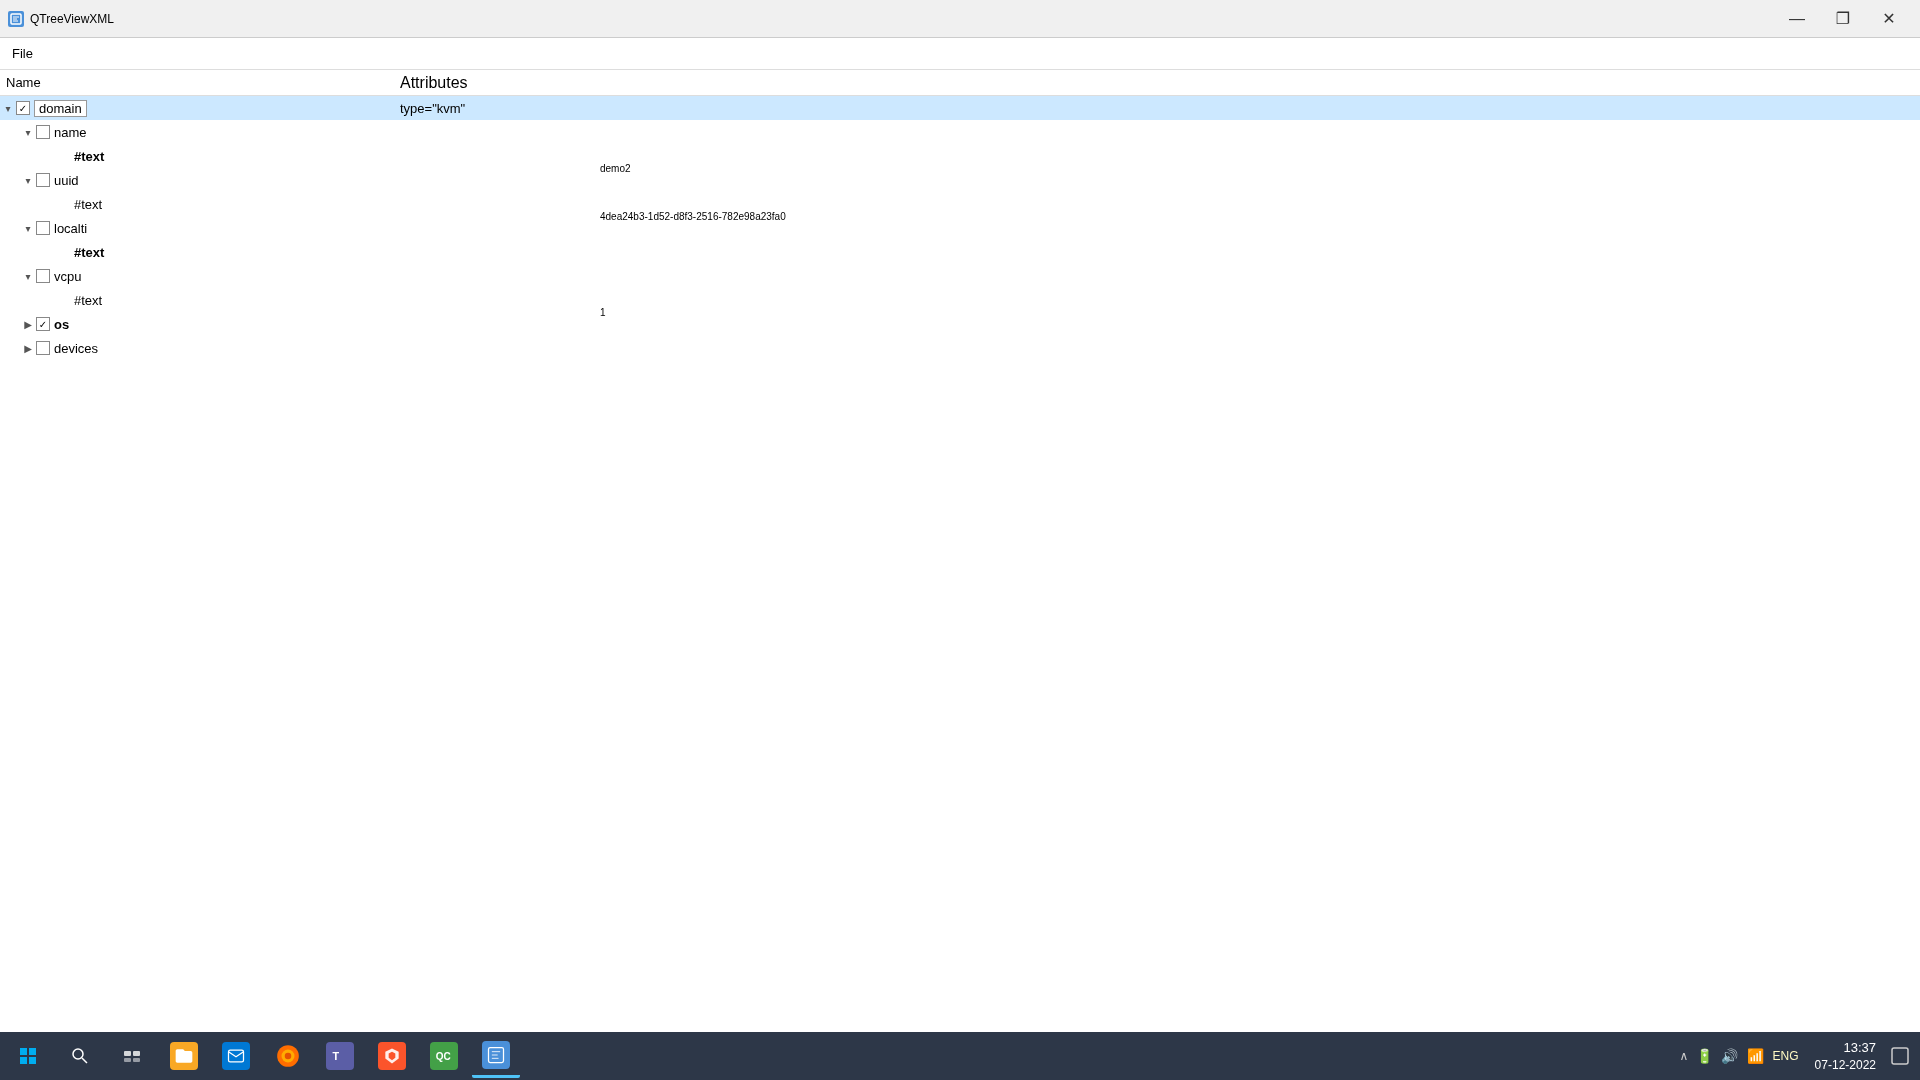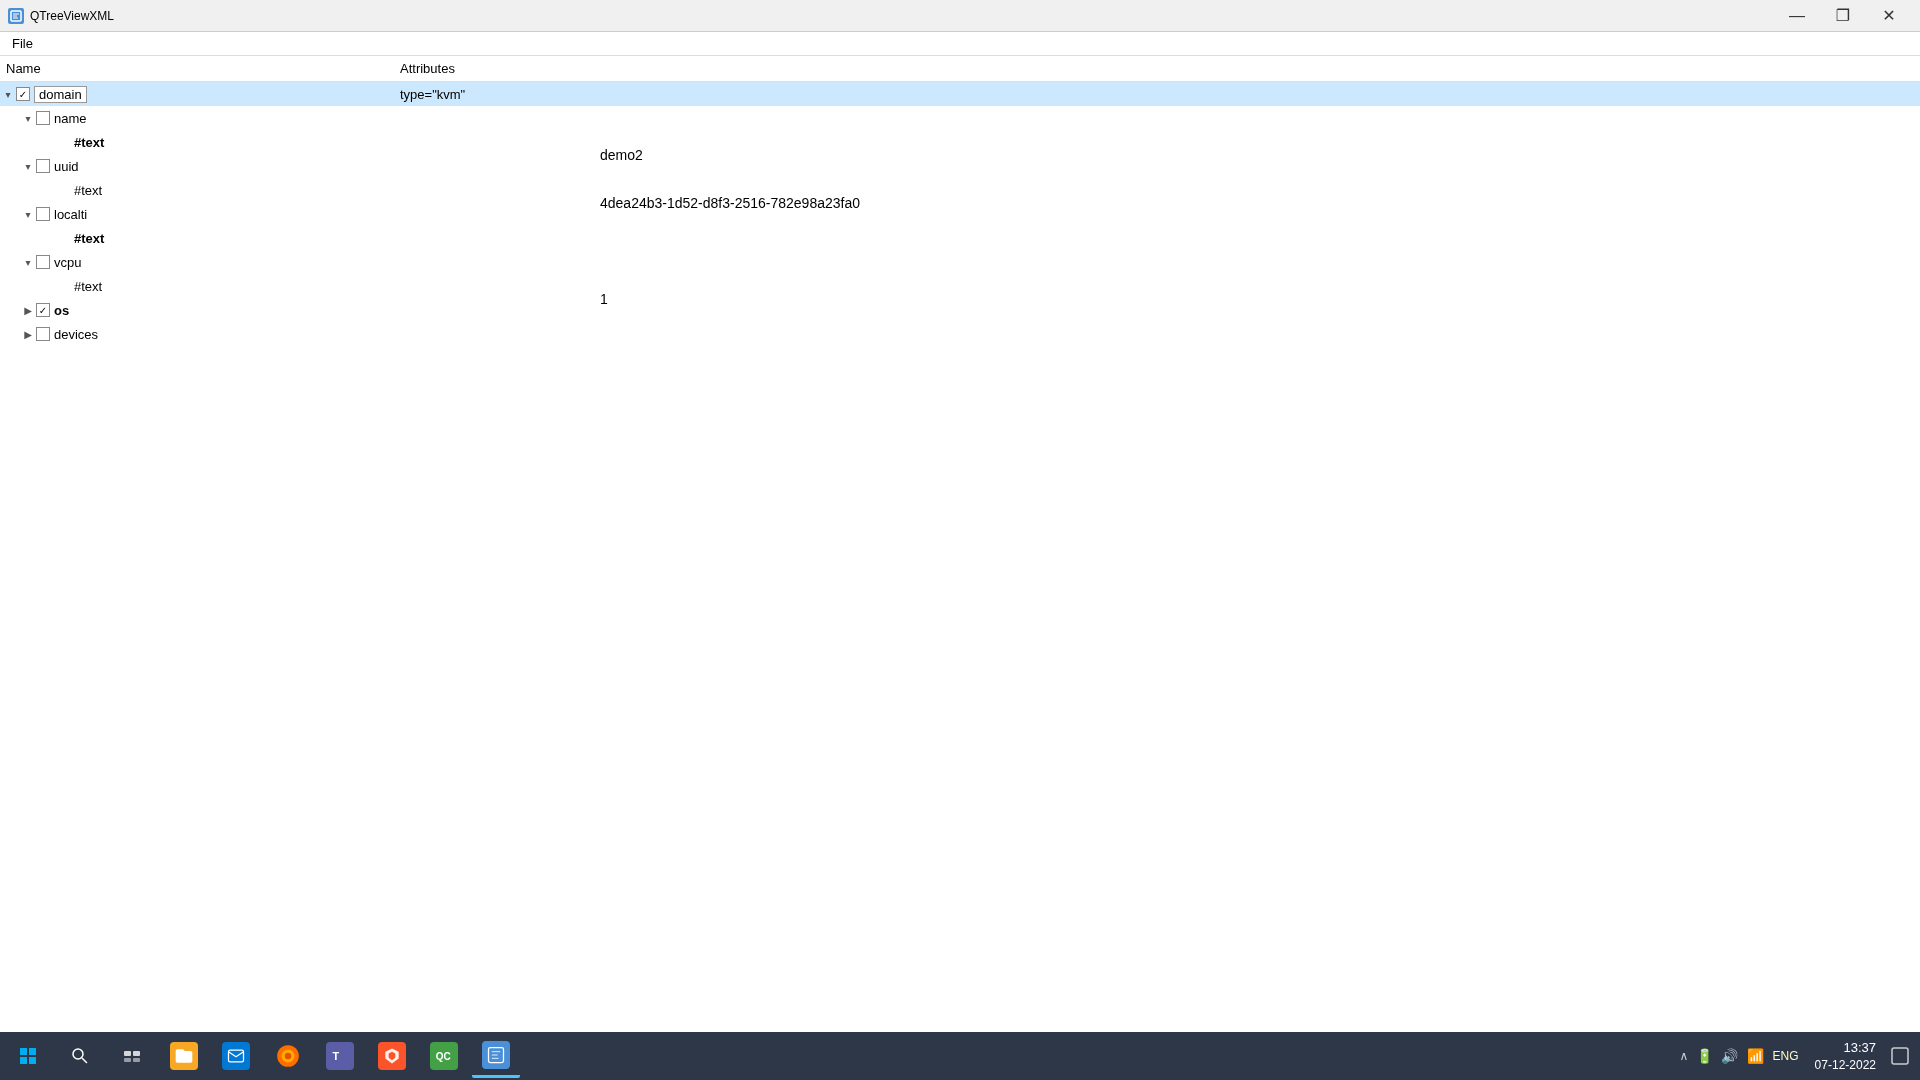--- a/index.html
+++ b/index.html
@@ -1,61 +1,61 @@
 <!DOCTYPE html>
 <html><head>
   <meta charset="utf-8">
   <style>
     * { margin: 0; padding: 0; box-sizing: border-box; }
     body { font-family: 'Segoe UI', Arial, sans-serif; font-size: 13px; background: #fff; display: flex; flex-direction: column; height: 1080px; width: 1920px; overflow: hidden; }
 
     
     .title-bar {
       display: flex; align-items: center; justify-content: space-between;
-      background: #f0f0f0; height: 32px; padding: 0 8px;
+      background: #f0f0f0; height: 38px; padding: 0 8px;
       border-bottom: 1px solid #ccc; flex-shrink: 0;
     }
     .title-bar-left { display: flex; align-items: center; gap: 6px; font-size: 12px; }
     .title-bar-icon { width: 16px; height: 16px; background: #4a90d9; border-radius: 2px; display: flex; align-items: center; justify-content: center; }
     .title-bar-icon svg { width: 12px; height: 12px; }
     .title-bar-controls { display: flex; gap: 0; }
     .title-bar-btn {
       width: 46px; height: 30px; display: flex; align-items: center; justify-content: center;
       font-size: 16px; cursor: pointer; background: transparent; border: none; color: #333;
     }
 
     
     .menu-bar {
-      display: flex; align-items: center; height: 24px; padding: 0 4px;
+      display: flex; align-items: center; height: 32px; padding: 0 4px;
       border-bottom: 1px solid #ddd; flex-shrink: 0; background: #fff;
     }
     .menu-item { padding: 2px 8px; cursor: pointer; font-size: 13px; }
 
     
     .col-headers {
       display: flex; align-items: center; height: 26px;
       border-bottom: 1px solid #ddd; padding: 0; flex-shrink: 0;
       background: #fff;
     }
     .col-name { width: 400px; padding-left: 6px; font-size: 13px; color: #000; }
-    .col-attrs { width: 200px; font-size: 13px; color: #000; }
+    .col-attrs { width: 200px; font-size: 16px; color: #000; }
     .col-value { flex: 1; font-size: 13px; color: #000; }
 
     
     .tree-area { flex: 1; overflow-y: auto; overflow-x: auto; background: #fff; }
 
     .tree-row {
       display: flex; align-items: center; height: 24px; cursor: default;
       white-space: nowrap;
     }
     .tree-row.selected { background: #cce8ff; }
 
     .tree-cell-name { width: 400px; display: flex; align-items: center; padding-right: 4px; }
     .tree-cell-attrs { width: 200px; font-size: 13px; }
-    .tree-cell-value { flex: 1; font-size: 14px; margin-top: 25px; }
+    .tree-cell-value { flex: 1; font-size: 10px; margin-top: 25px; }
 
     .indent { display: inline-block; flex-shrink: 0; }
     .expander {
       width: 16px; height: 16px; display: inline-flex; align-items: center; justify-content: center;
       flex-shrink: 0; cursor: pointer; font-size: 10px; color: #555;
     }
     .expander.empty { visibility: hidden; }
     .checkbox {
       width: 14px; height: 14px; border: 1px solid #888; display: inline-flex;
       align-items: center; justify-content: center; flex-shrink: 0; margin-right: 4px;

